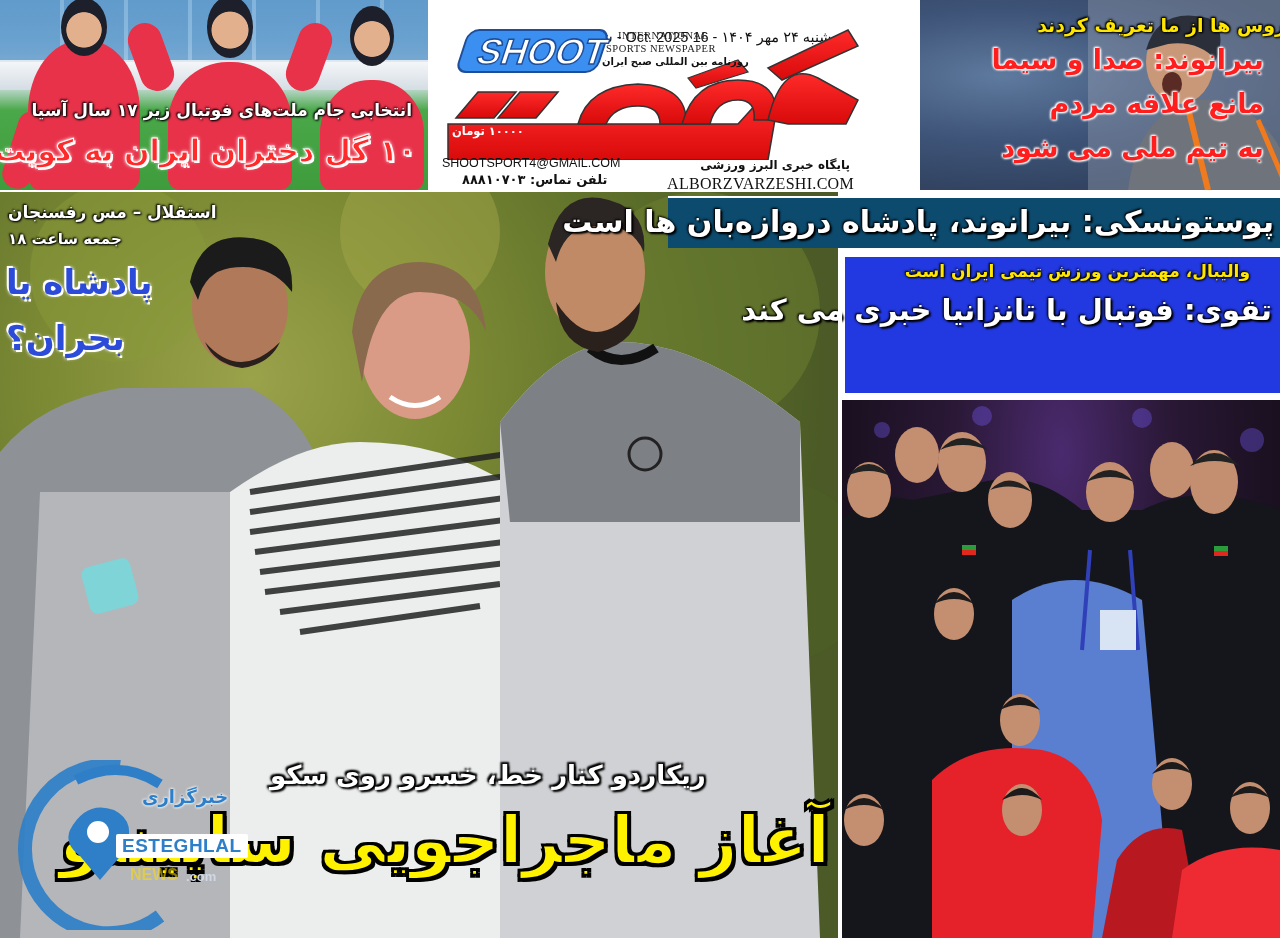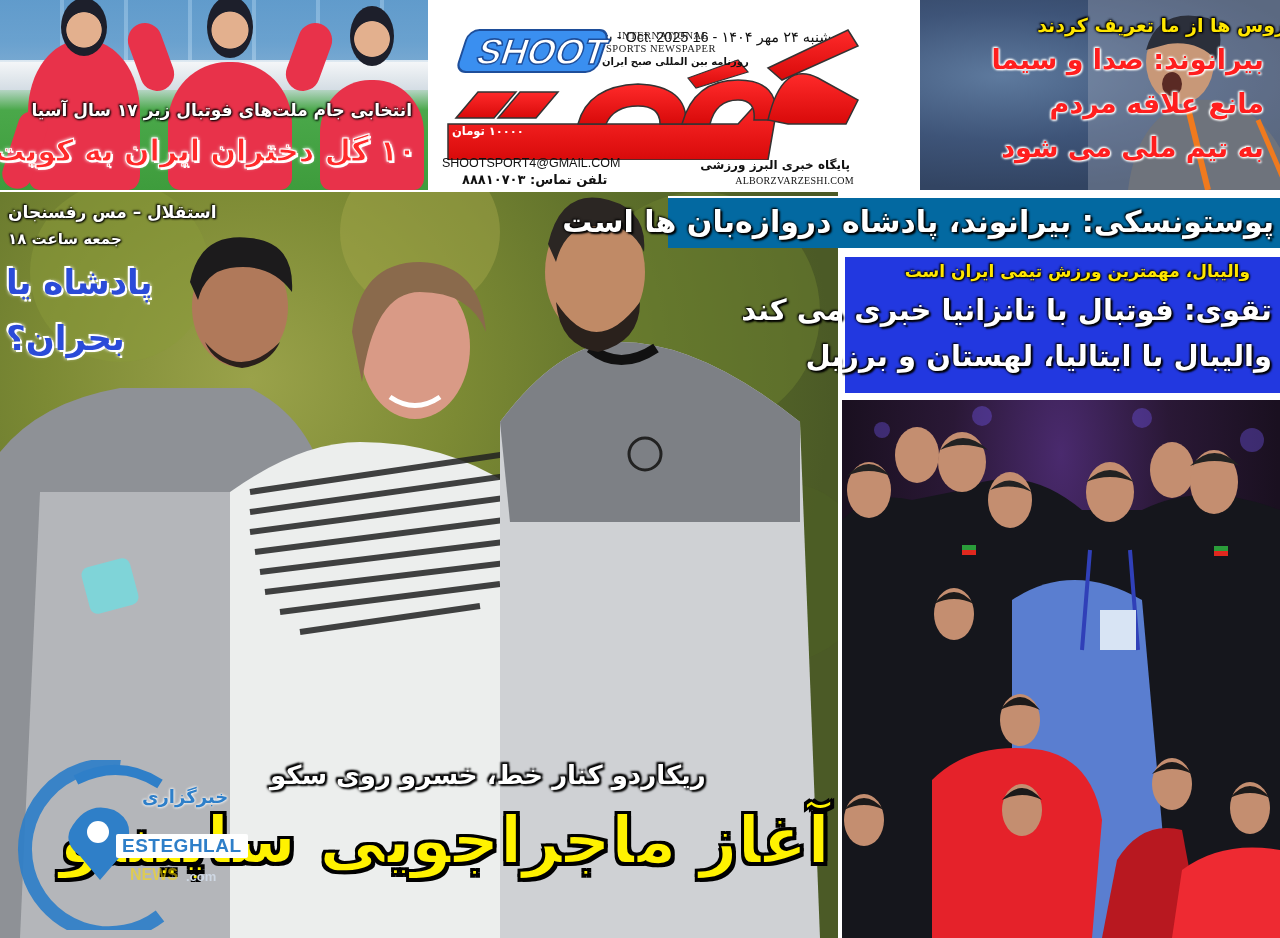--- a/index.html
+++ b/index.html
@@ -25,21 +25,21 @@
   #masthead { left: 428px; top: 0; width: 444px; height: 192px; background: #ffffff; }
   #issue-line { position: absolute; right: 22px; top: 5px; font-family: Liberation Sans, sans-serif; font-size: 14.5px; color: #111; white-space: nowrap; margin-top: 24px; }
   #intl-1 { position: absolute; left: 190px; top: 30px; font-family: "Liberation Serif", serif; font-size: 10.5px; color: #222; letter-spacing: .5px; }
   #intl-2 { position: absolute; left: 178px; top: 43px; font-family: "Liberation Serif", serif; font-size: 10.5px; color: #222; letter-spacing: .5px; }
   #intl-3 { position: absolute; left: 174px; top: 56px; font-size: 10px; font-weight: bold; color: #111; white-space: nowrap; }
   #logo-art { position: absolute; left: 10px; top: 20px; width: 425px; height: 140px; }
   #price { position: absolute; left: 24px; top: 124px; color: #fff; font-size: 11.5px; font-weight: bold; white-space: nowrap; }
   #email { position: absolute; left: 14px; top: 156px; font-family: "Liberation Sans", sans-serif; font-size: 12.5px; color: #111; }
   #phone { position: absolute; left: 34px; top: 172px; font-size: 13px; font-weight: bold; color: #111; white-space: nowrap; }
   #alborz-fa { position: absolute; right: 22px; top: 158px; font-size: 12px; font-weight: bold; color: #111; white-space: nowrap; }
-  #alborz-url { position: absolute; right: 18px; top: 175px; font-family: "Liberation Serif", serif; font-size: 10px; color: #111; letter-spacing: .3px; }
+  #alborz-url { position: absolute; right: 18px; top: 175px; font-family: "Liberation Serif", serif; font-size: 16px; color: #111; letter-spacing: .3px; }
 
   
   #beir-box { left: 872px; top: 0; width: 408px; height: 190px; overflow: hidden;
     background: radial-gradient(ellipse at 20% 40%, #5e7a9e 0%, #3e5478 40%, #324462 70%),
                 linear-gradient(90deg, #2e3f60, #6f7f96); margin-left: 48px; }
   #beir-person { position: absolute; right: 20px; top: 0; width: 220px; height: 190px; }
   #beir-kicker { position: absolute; right: 42px; top: 14px; background: transparent; color: #ffe600; font-size: 19px; font-weight: bold;
     text-shadow: 0 0 3px #000, 1px 1px 2px #000, -1px -1px 2px #000, 1px -1px 2px #000; white-space: nowrap; }
   .beir-line { position: absolute; right: 64px; color: #ff1e1e; font-size: 27px; font-weight: bold; white-space: nowrap;
     text-shadow: 0 0 3px #fff, 0 0 3px #fff, 1px 1px 2px #fff, -1px -1px 2px #fff; }
@@ -65,21 +65,21 @@
   
   #wm { position: absolute; left: 10px; top: 760px; width: 235px; height: 170px; }
   #wm-fa { position: absolute; left: 142px; top: 786px; color: #2e7fc9; font-size: 18px; font-weight: bold; white-space: nowrap;
     text-shadow: 0 0 3px #fff, 0 0 3px #fff; }
   #wm-en { position: absolute; left: 116px; top: 834px; background: #fff; color: #2e7fc9; font-family: "Liberation Sans", sans-serif;
     font-weight: bold; font-size: 19px; padding: 1px 6px; border-radius: 2px; letter-spacing: .5px; }
   #wm-news { position: absolute; left: 130px; top: 866px; color: rgba(255,220,0,.55); font-family: "Liberation Sans", sans-serif; font-weight: bold; font-size: 16px; }
   #wm-com { position: absolute; left: 186px; top: 869px; color: #cfd8e4; font-family: "Liberation Sans", sans-serif; font-weight: bold; font-size: 13px; }
 
   
-  #red-banner { left: 668px; top: 196px; width: 612px; height: 52px; background: #0369a1; border-top: 2px solid #fff; }
+  #red-banner { left: 668px; top: 196px; width: 612px; height: 52px; background: #0c4a6e; border-top: 2px solid #fff; }
   #red-banner-text { position: absolute; right: 6px; top: 6px; color: #fff; font-size: 30px; font-weight: bold;
     text-shadow: 0 0 3px #000, 2px 2px 2px #000, -1px -1px 2px #000; white-space: nowrap; }
 
   #blue-box { left: 842px; top: 254px; width: 438px; height: 142px; background: #2238e0; border: 3px solid #fff; border-right: none; }
   #blue-kicker { position: absolute; right: 30px; top: 4px; color: #ffe600; font-size: 17px; font-weight: bold;
     text-shadow: 0 0 3px #000, 1px 1px 2px #000, -1px -1px 2px #000; white-space: nowrap; }
   .blue-line { position: absolute; right: 8px; color: #fff; font-size: 29px; font-weight: bold;
     text-shadow: 0 0 3px #000, 2px 2px 2px #000, -1px -1px 2px #000; white-space: nowrap; }
 
   #volley-photo { left: 842px; top: 400px; width: 438px; height: 538px; overflow: hidden;
@@ -231,21 +231,20 @@
 <div id="wm-news">NEWS</div>
 <div id="wm-com">.com</div>
 
 <div id="red-banner" class="abs">
   <div id="red-banner-text" class="rtl">پوستونسکی: بیرانوند، پادشاه دروازه‌بان ها است</div>
 </div>
 
 <div id="blue-box" class="abs">
   <div id="blue-kicker" class="rtl">والیبال، مهمترین ورزش تیمی ایران است</div>
   <div class="blue-line rtl" style="top:36px">تقوی: فوتبال با تانزانیا خبری می کند</div>
-  <div class="blue-line rtl" style="top:82px">والیبال با ایتالیا، لهستان و برزیل</div>
 </div>
 
 <div id="volley-photo" class="abs">
   <svg id="volley-svg" viewBox="0 0 438 538">
 
     <g fill="#7a5cff" opacity=".35">
       <circle cx="140" cy="16" r="10"></circle>
         <circle cx="300" cy="18" r="10"></circle>
         <circle cx="410" cy="40" r="12"></circle>
         <circle cx="40" cy="30" r="8"></circle>

